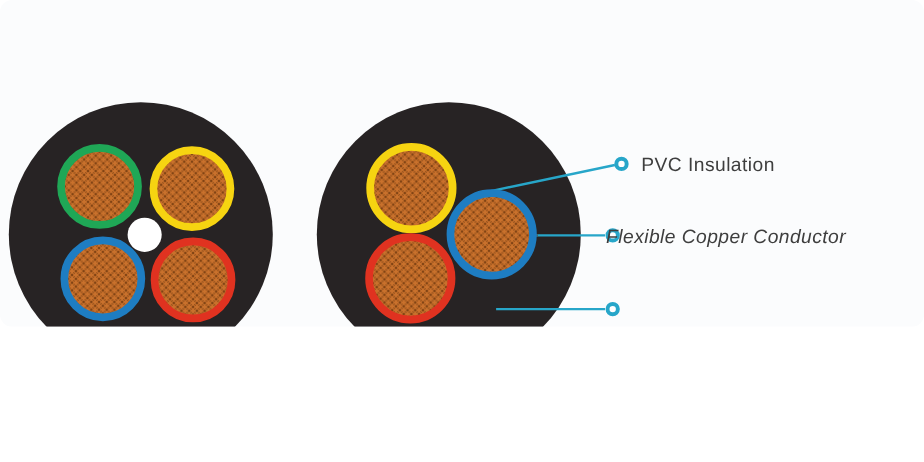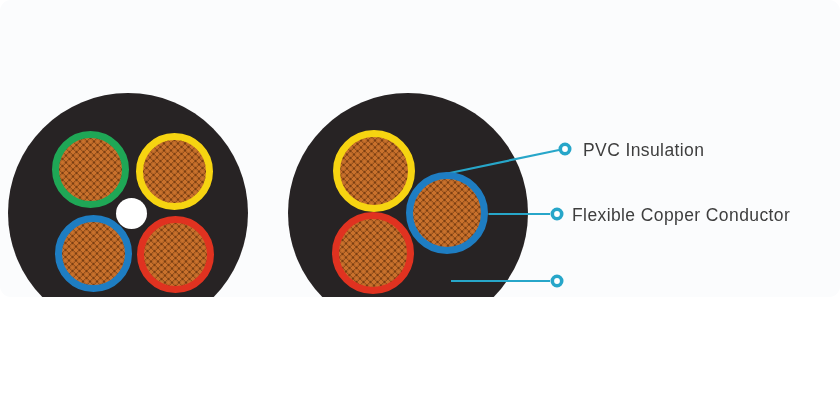--- a/index.html
+++ b/index.html
@@ -77,21 +77,21 @@
   
   .label {
     position: absolute;
     transform: translateY(-50%);
     font-size: 17.5px;
     letter-spacing: 0.4px;
     color: var(--text, #3e3e3e);
     white-space: nowrap;
   }
   .label-1 { left: 583px; top: 150px; }
-  .label-2 { left: 572px; top: 215px; }
+  .label-2 { left: 551px; top: 215px; font-style: italic; }
   .label-3 { left: 583px; top: 281px; }
 </style>
 </head>
 <body>
 
 <div class="canvas">
 
   <div class="cable cable-left">
     <div class="core core-sm ring-green  l-green"></div>
     <div class="core core-sm ring-yellow l-yellow"></div>

